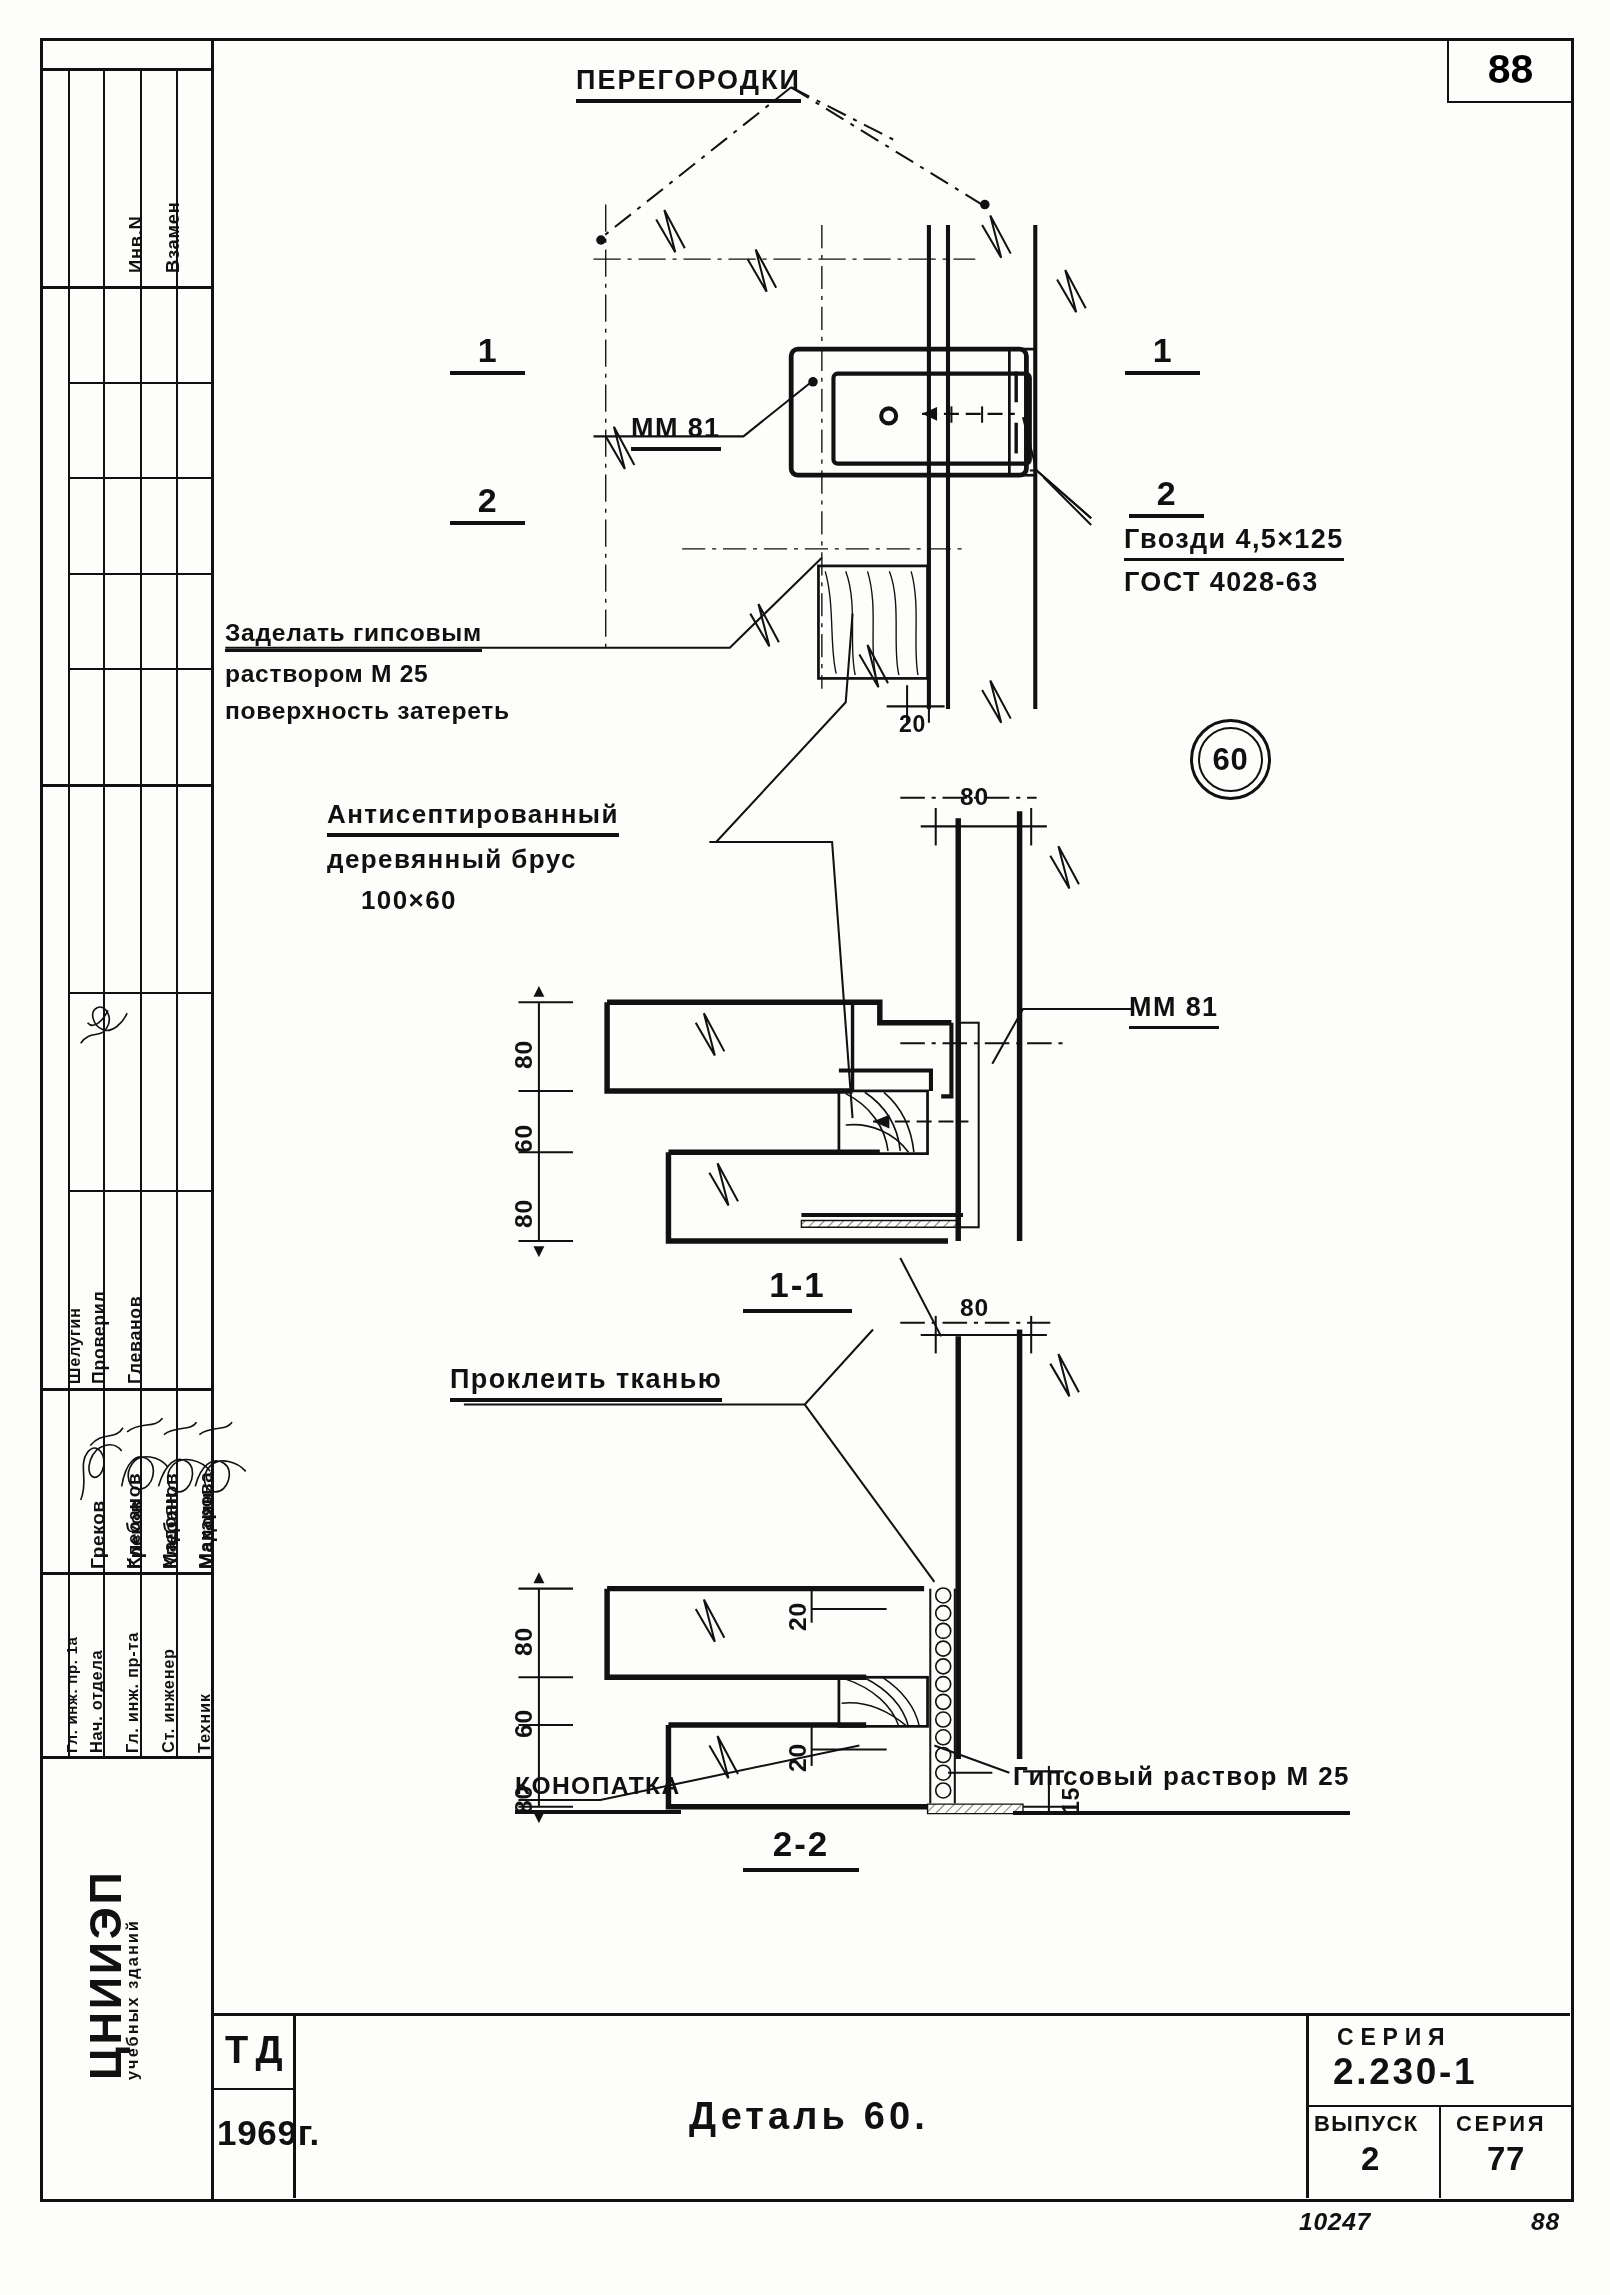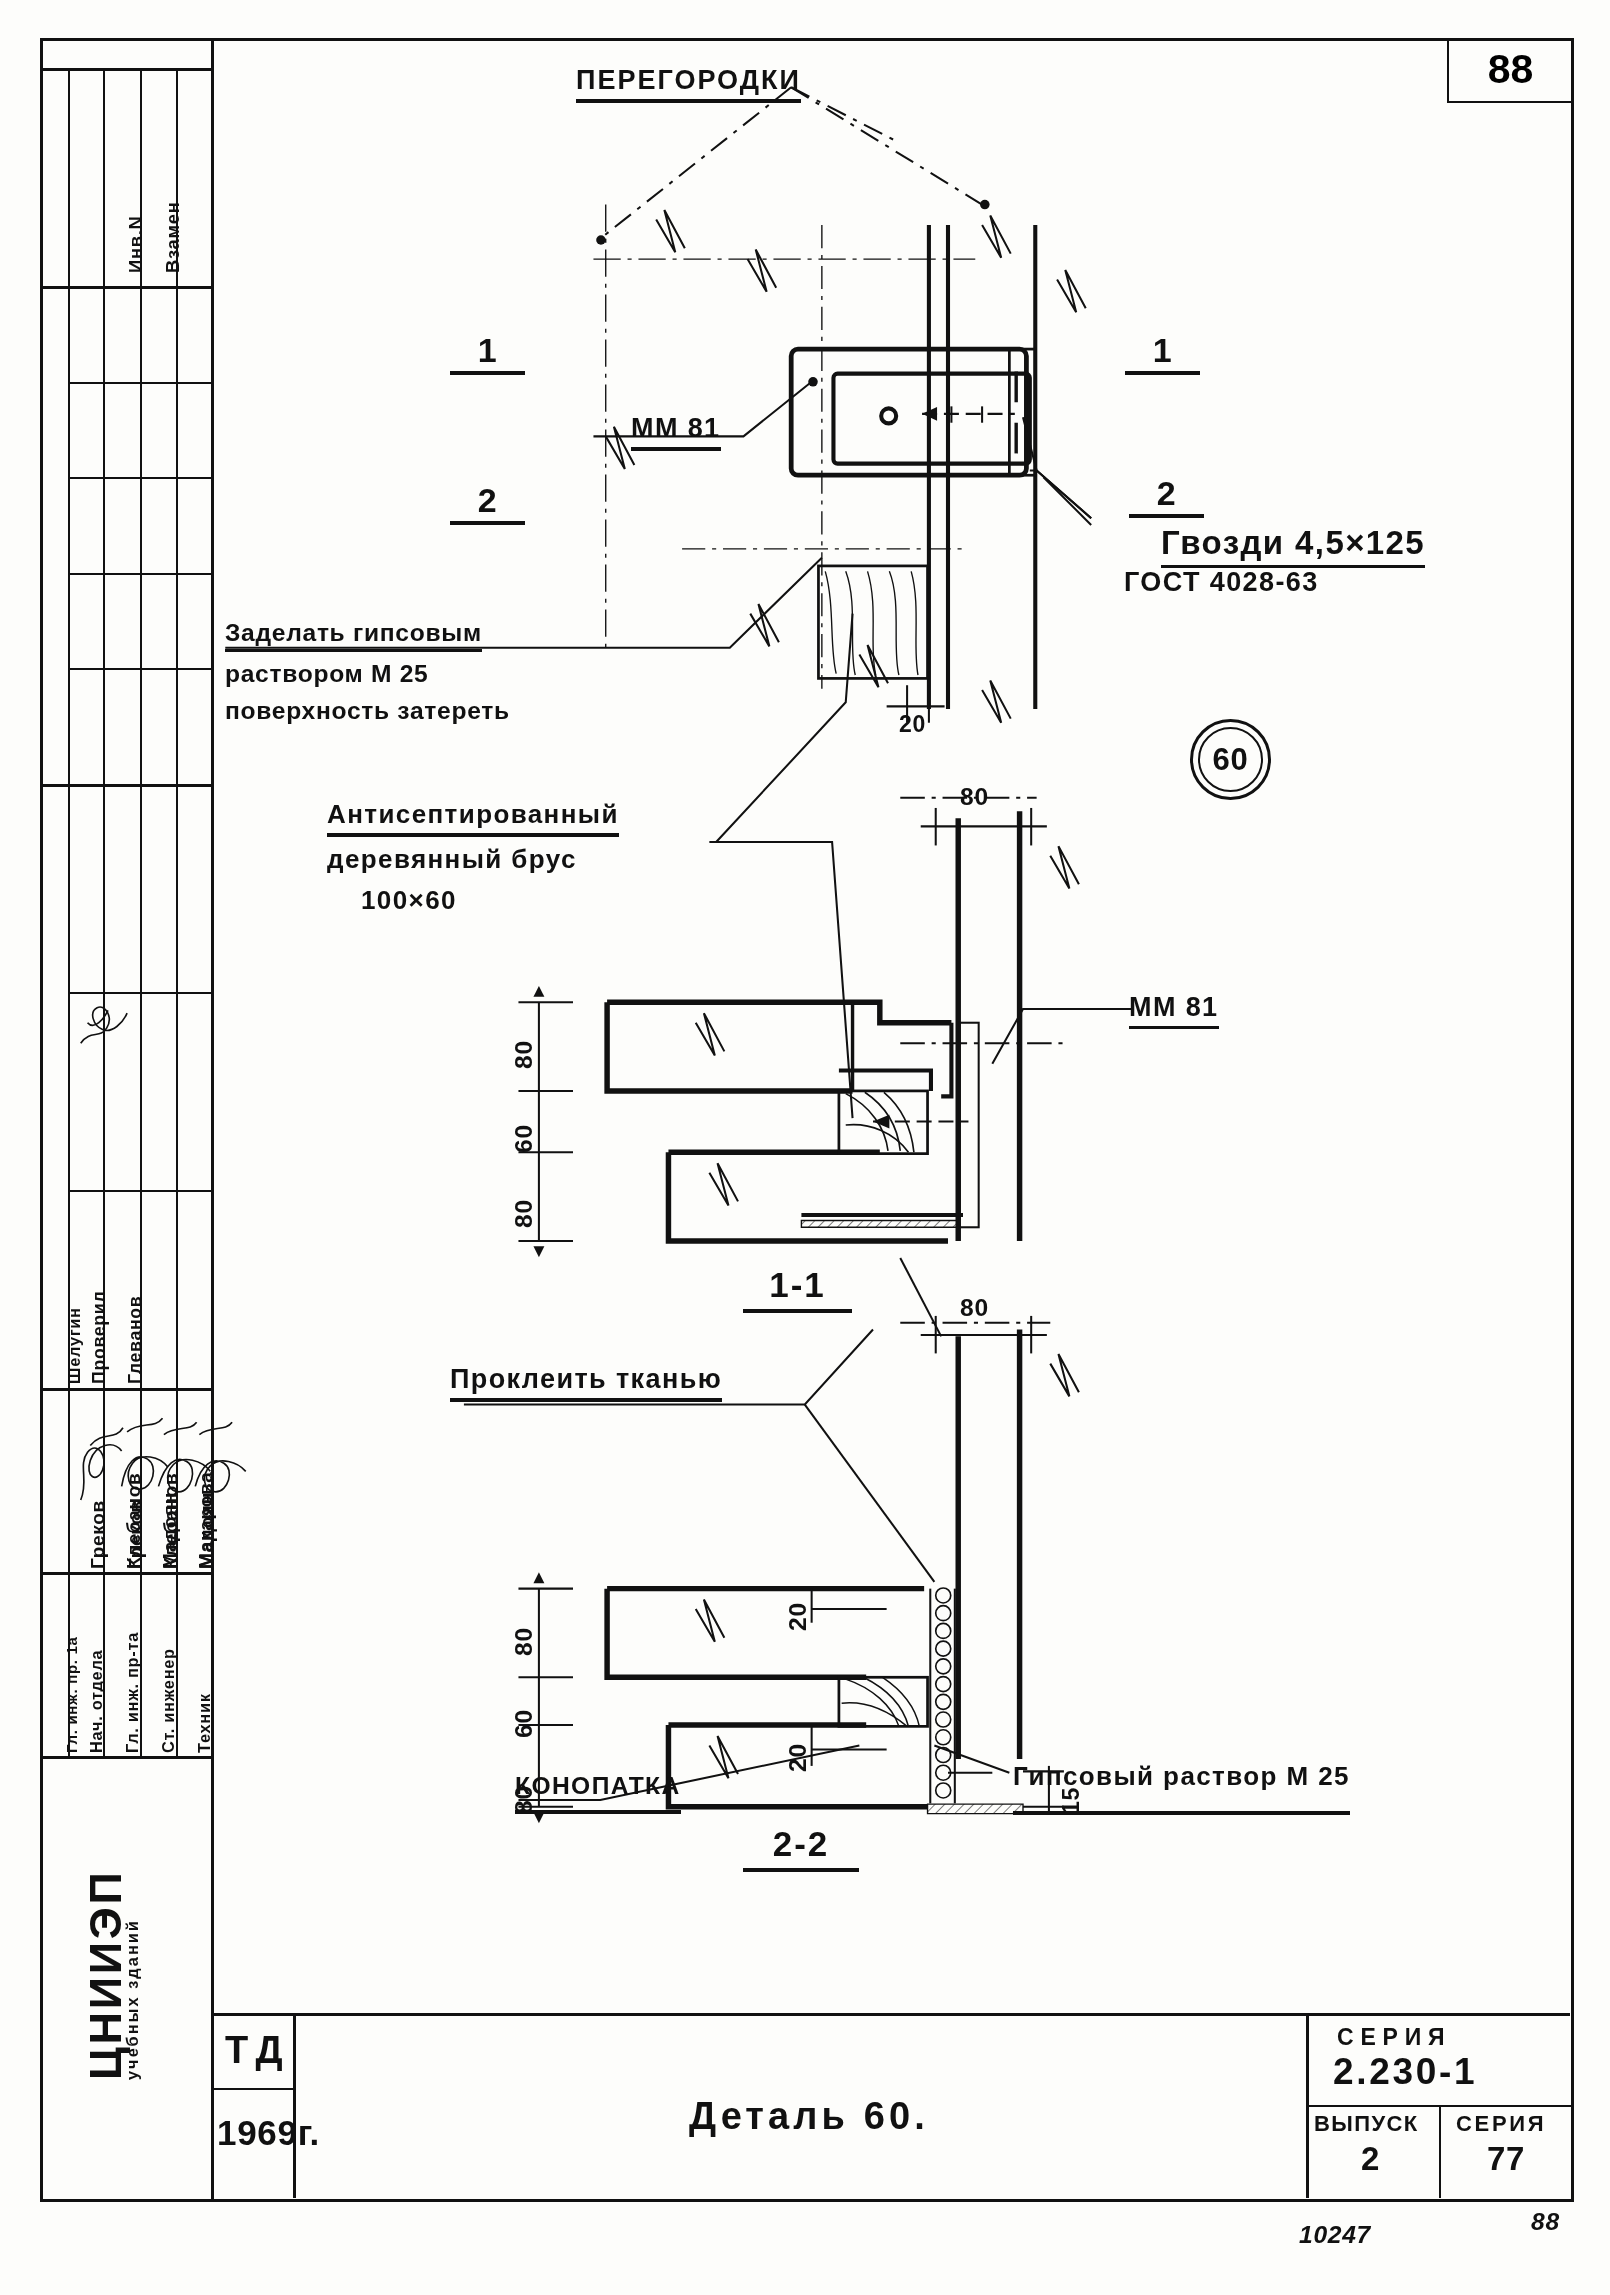--- a/index.html
+++ b/index.html
@@ -300,21 +300,21 @@
   </div>
   <div class="sec-label" style="left:1125px;top:331px;width:75px;">
     <div class="txt" style="position:static;font-size:34px;text-align:center;">1</div>
     <div class="bar"></div>
   </div>
   <div class="sec-label" style="left:1129px;top:474px;width:75px;">
     <div class="txt" style="position:static;font-size:34px;text-align:center;">2</div>
     <div class="bar"></div>
   </div>
 
-  <div class="txt" style="left:1124px;top:524px;font-size:33px;letter-spacing:1.4px;border-bottom:3.4px solid #111;padding-bottom:2.7px;margin-left:37px;">Гвозди  4,5×125</div>
+  <div class="txt" style="left:1124px;top:524px;font-size:27px;letter-spacing:1.4px;border-bottom:3.4px solid #111;padding-bottom:2.7px;">Гвозди  4,5×125</div>
   <div class="txt" style="left:1124px;top:567px;font-size:27px;letter-spacing:1.4px;">ГОСТ 4028-63</div>
 
   <div class="txt" style="left:225px;top:619px;font-size:24.6px;letter-spacing:0.7px;border-bottom:3.4px solid #111;padding-bottom:2px;">Заделать гипсовым</div>
   <div class="txt" style="left:225px;top:660px;font-size:24.6px;letter-spacing:0.7px;">раствором     М 25</div>
   <div class="txt" style="left:225px;top:697px;font-size:24.6px;letter-spacing:0.7px;">поверхность затереть</div>
 
   <div class="txt" style="left:327px;top:799px;font-size:26px;letter-spacing:1.4px;border-bottom:4.1px solid #111;padding-bottom:2.7px;">Антисептированный</div>
   <div class="txt" style="left:327px;top:844px;font-size:26px;letter-spacing:1.4px;">деревянный    брус</div>
   <div class="txt" style="left:361px;top:885px;font-size:26px;letter-spacing:1.4px;">100×60</div>
 
@@ -369,17 +369,17 @@
 
   <div class="txt" style="left:1337px;top:2024px;font-size:23px;letter-spacing:6.8px;">СЕРИЯ</div>
   <div class="txt" style="left:1333px;top:2051px;font-size:37px;letter-spacing:2.7px;">2.230-1</div>
 
   <div class="txt" style="left:1314px;top:2111px;font-size:22px;letter-spacing:1.4px;">ВЫПУСК</div>
   <div class="txt" style="left:1361px;top:2140px;font-size:33px;">2</div>
 
   <div class="txt" style="left:1456px;top:2111px;font-size:22px;letter-spacing:2.7px;">СЕРИЯ</div>
   <div class="txt" style="left:1487px;top:2140px;font-size:33px;">77</div>
 
-  <div class="txt" style="left:1299px;top:2208px;font-size:24.6px;font-style:italic;letter-spacing:0.7px;margin-top:13px;">10247</div>
+  <div class="txt" style="left:1299px;top:2208px;font-size:24.6px;font-style:italic;letter-spacing:0.7px;">10247</div>
   <div class="txt" style="left:1531px;top:2208px;font-size:24.6px;font-style:italic;">88</div>
 
 </div>
 
 
 </body></html>

